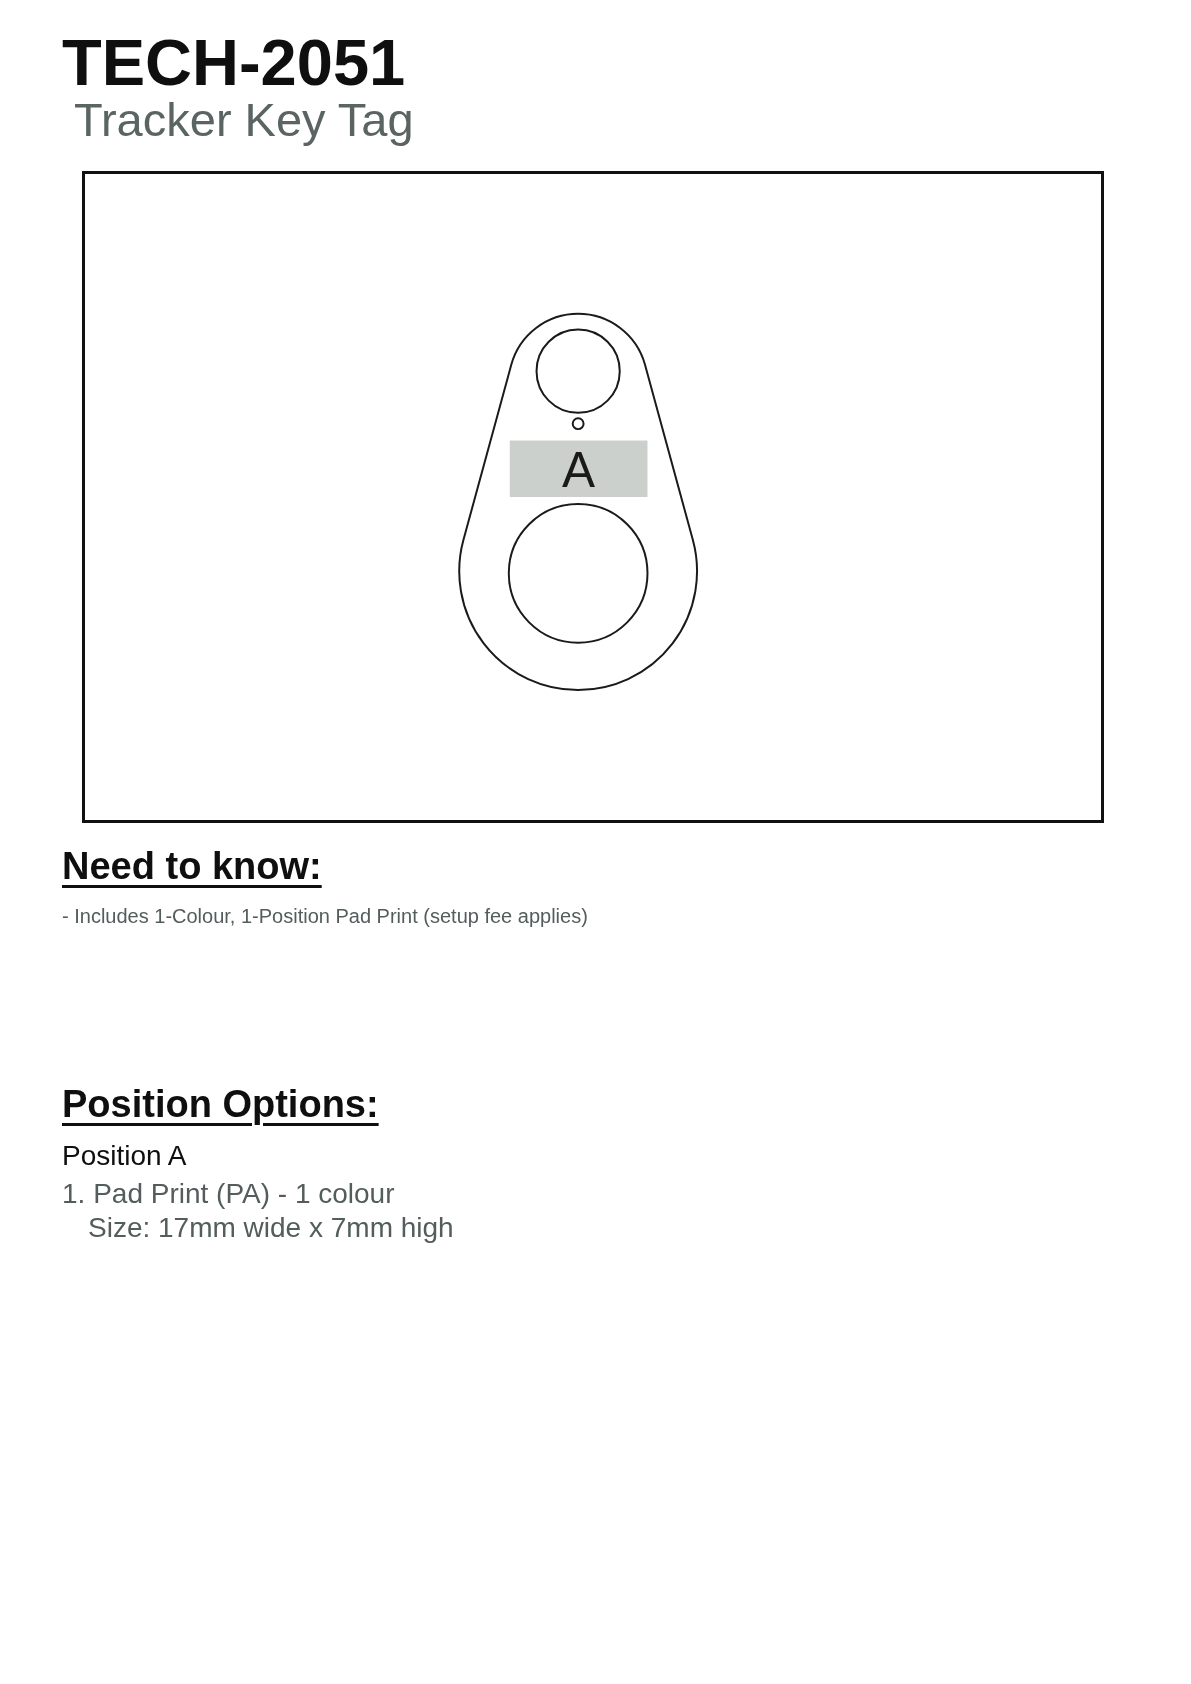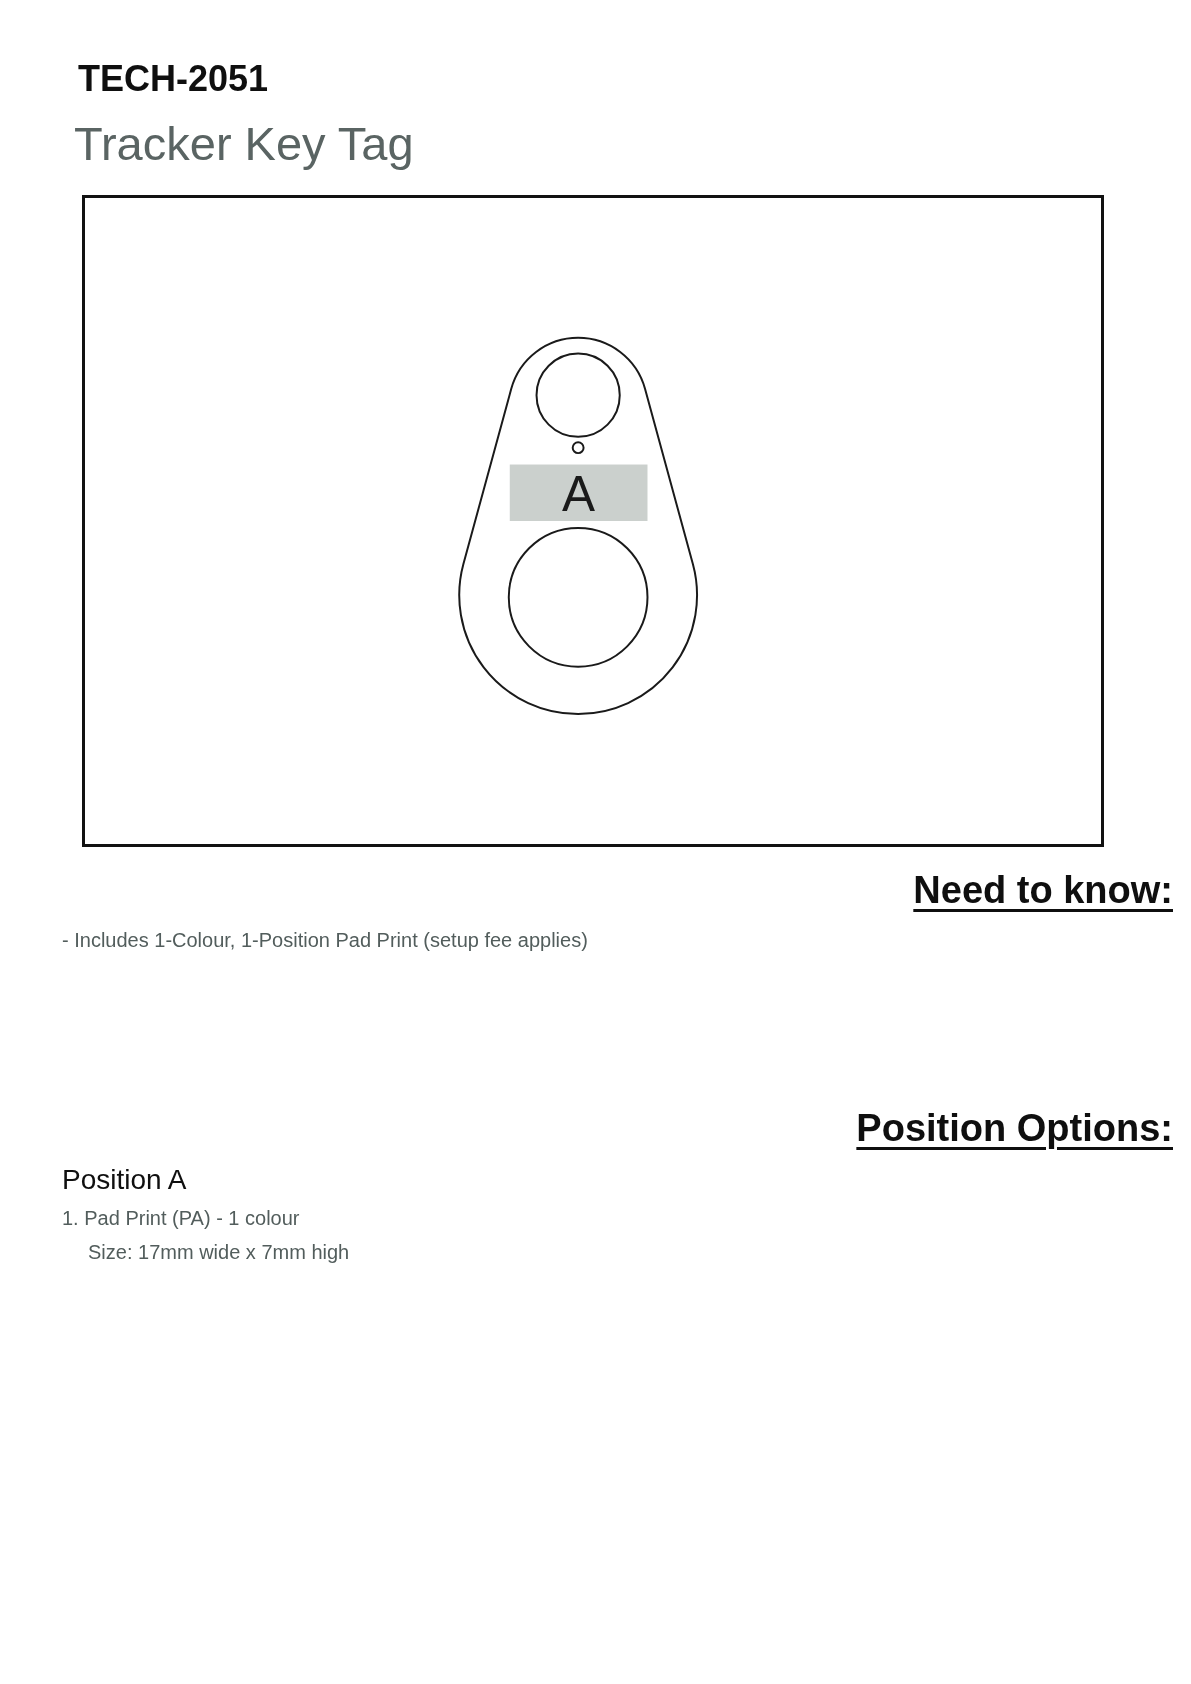--- a/index.html
+++ b/index.html
@@ -11,22 +11,22 @@
     color: #111111;
     overflow: hidden;
   }
   .page {
     position: relative;
     width: 1191px;
     height: 1684px;
     padding: 38px 0 0 62px;
   }
   .product-code {
-    margin: 16px;
-    font-size: 36px;
+    margin: 0;
+    font-size: 65px;
     line-height: 50px;
     font-weight: bold;
     color: #0f0f0f;
   }
   .product-name {
     margin: 8px 0 0 12px;
     font-size: 47px;
     line-height: 47px;
     font-weight: normal;
     color: #5a6463;
@@ -42,39 +42,38 @@
   .diagram-box svg { display: block; }
   .section-heading {
     margin: 24px 18px 0 0;
     font-size: 38px;
     line-height: 38px;
     font-weight: bold;
     color: #0f0f0f;
     text-decoration: underline;
     text-decoration-thickness: 3px;
     text-underline-offset: 6px;
-    text-align: right;
   }
   .need-item {
     margin: 14px 0 0 0;
     font-size: 20px;
     line-height: 34px;
     color: #525d5c;
   }
   .branding-heading { margin-top: 152px; }
   .position-name {
     margin: 16px 0 0 0;
     font-size: 28px;
     line-height: 34px;
     font-weight: normal;
     color: #0f0f0f;
   }
   .branding-lines { margin: 4px 0 0 0; }
   .branding-line {
-    font-size: 20px;
+    font-size: 28px;
     line-height: 34px;
     color: #525d5c;
   }
   .branding-line.indent { padding-left: 26px; }
   .tag-outline { fill: #ffffff; stroke: #1a1a1a; stroke-width: 2; }
   .tag-circle { fill: none; stroke: #1a1a1a; stroke-width: 2; }
   .print-area-label {
     font-family: "Liberation Sans", sans-serif;
     font-size: 50px;
     fill: #1a1a1a;

